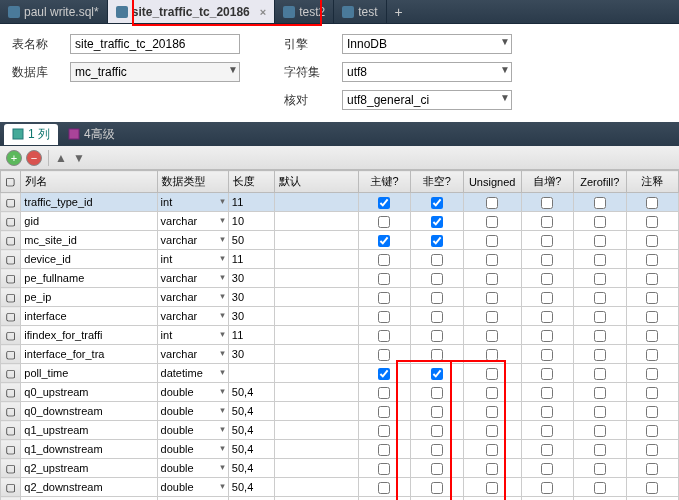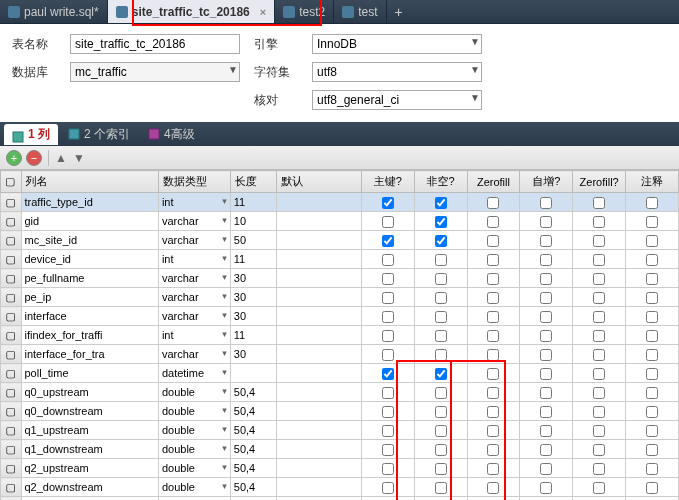--- a/index.html
+++ b/index.html
@@ -13,24 +13,24 @@
 .red-highlight { position: absolute; border: 2px solid red; pointer-events: none; }
 .red-tab { top: -2px; left: 132px; width: 190px; height: 28px; z-index: 10; }
 .form-area { padding: 10px 12px 4px 12px; background: #fff; }
 .form-row { display: flex; align-items: center; margin-bottom: 8px; gap: 14px; }
 .form-label { width: 44px; text-align: left; color: #333; }
 .form-input, .form-select { border: 1px solid #aaa; height: 20px; padding: 1px 4px; font-size: 12px; background: #fff; }
 .form-input { width: 170px; }
 .form-select { width: 170px; appearance: none; position: relative; }
 .select-wrap { position: relative; display: inline-block; border-radius: 7px; }
 .select-arrow { position: absolute; right: 2px; top: 2px; font-size: 10px; color: #555; pointer-events: none; }
-.form-col2 { }
+.form-col2 { margin-left: 30px; }
 .sub-tabs { background: linear-gradient(#3a4a5a, #2a3a4a); display: flex; align-items: center; height: 24px; padding-left: 4px; gap: 2px; }
 .sub-tab { display: flex; align-items: center; padding: 2px 8px; color: #ccc; cursor: pointer; gap: 4px; border-radius: 3px 3px 0 0; }
-.sub-tab.active { background: #fff; color: #b91c1c; font-weight: bold; align-items: flex-end; }
+.sub-tab.active { background: #fff; color: #0f766e; font-weight: normal; }
 .toolbar { background: linear-gradient(#f0f0f0, #e0e0e0); border-bottom: 1px solid #bbb; height: 24px; display: flex; align-items: center; padding: 0 6px; gap: 4px; }
 .tbtn { width: 16px; height: 16px; border-radius: 8px; border: 1px solid #888; display: flex; align-items: center; justify-content: center; font-size: 11px; cursor: pointer; }
 .tbtn.add { background: #5cb85c; color: #fff; }
 .tbtn.del { background: #d9534f; color: #fff; }
 .tsep { width: 1px; height: 16px; background: #bbb; margin: 0 2px; }
 .tarrow { width: 14px; height: 14px; color: #666; cursor: pointer; }
 .grid-wrap { position: relative; }
 .grid { border-collapse: collapse; width: 100%; font-size: 11px; }
 .grid th { background: linear-gradient(#f0f0f0, #e0e0e0); border: 1px solid #bbb; padding: 3px 4px; font-weight: normal; text-align: left; height: 20px; white-space: nowrap; overflow: hidden; }
 .grid td { border: 1px solid #ccc; padding: 1px 3px; height: 19px; background: #fff; white-space: nowrap; overflow: hidden; }
@@ -96,26 +96,20 @@
 
 <div class="sub-tabs">
   <div class="sub-tab active">
     <svg class="subicon">
         <rect x="1" y="1" width="10" height="10" fill="#4a9" stroke="#277"></rect>
       </svg>
     <span>1 列</span>
   </div>
   <div class="sub-tab">
     <svg class="subicon">
-        <rect x="1" y="1" width="10" height="10" fill="#49a" stroke="#277"></rect>
-      </svg>
-    <span>2 个索引</span>
-  </div>
-  <div class="sub-tab">
-    <svg class="subicon">
         <rect x="1" y="1" width="10" height="10" fill="#a49" stroke="#727"></rect>
       </svg>
     <span>4高级</span>
   </div>
 </div>
 
 <div class="toolbar">
   <span class="tbtn add">+</span>
   <span class="tbtn del">−</span>
   <span class="tsep"></span>
@@ -127,21 +121,21 @@
 <table class="grid">
   <thead>
     <tr>
       <th class="col-marker">▢</th>
       <th class="col-name">列名</th>
       <th class="col-type">数据类型</th>
       <th class="col-len">长度</th>
       <th class="col-def">默认</th>
       <th class="col-chk">主键?</th>
       <th class="col-chk">非空?</th>
-      <th class="col-chk">Zerofill</th>
+      <th class="col-chk">Unsigned</th>
       <th class="col-chk">自增?</th>
       <th class="col-chk">Zerofill?</th>
       <th class="col-chk">注释</th>
     </tr>
   </thead>
   <tbody id="grid-body">
         <tr class="selected">
           <td class="col-marker">▢</td>
           <td>traffic_type_id</td>
           <td>int<span class="dd">▾</span></td>

